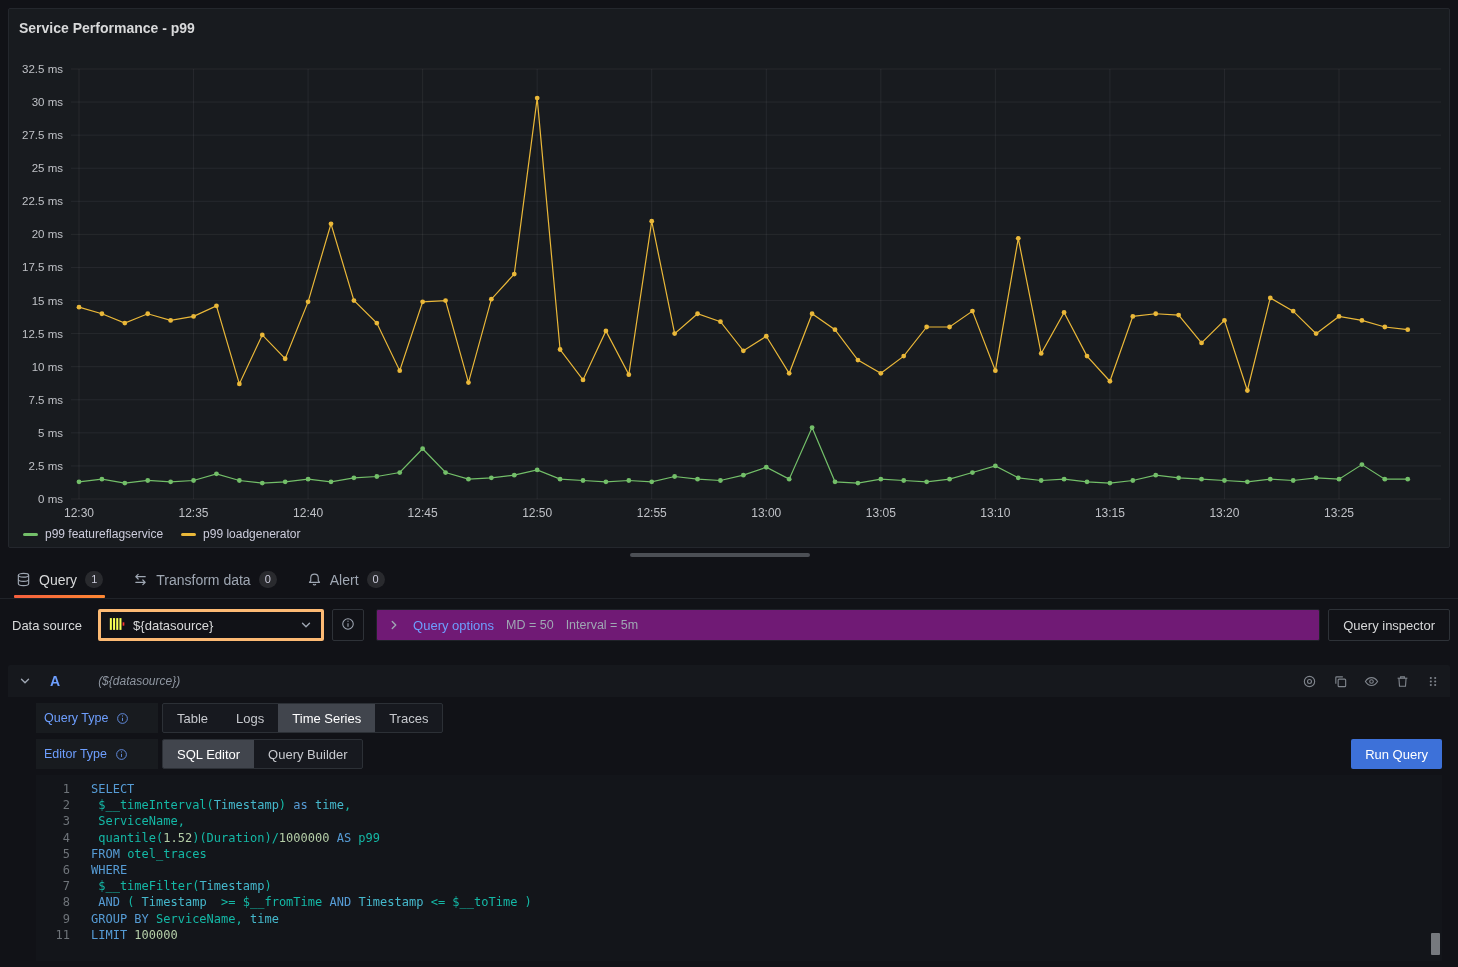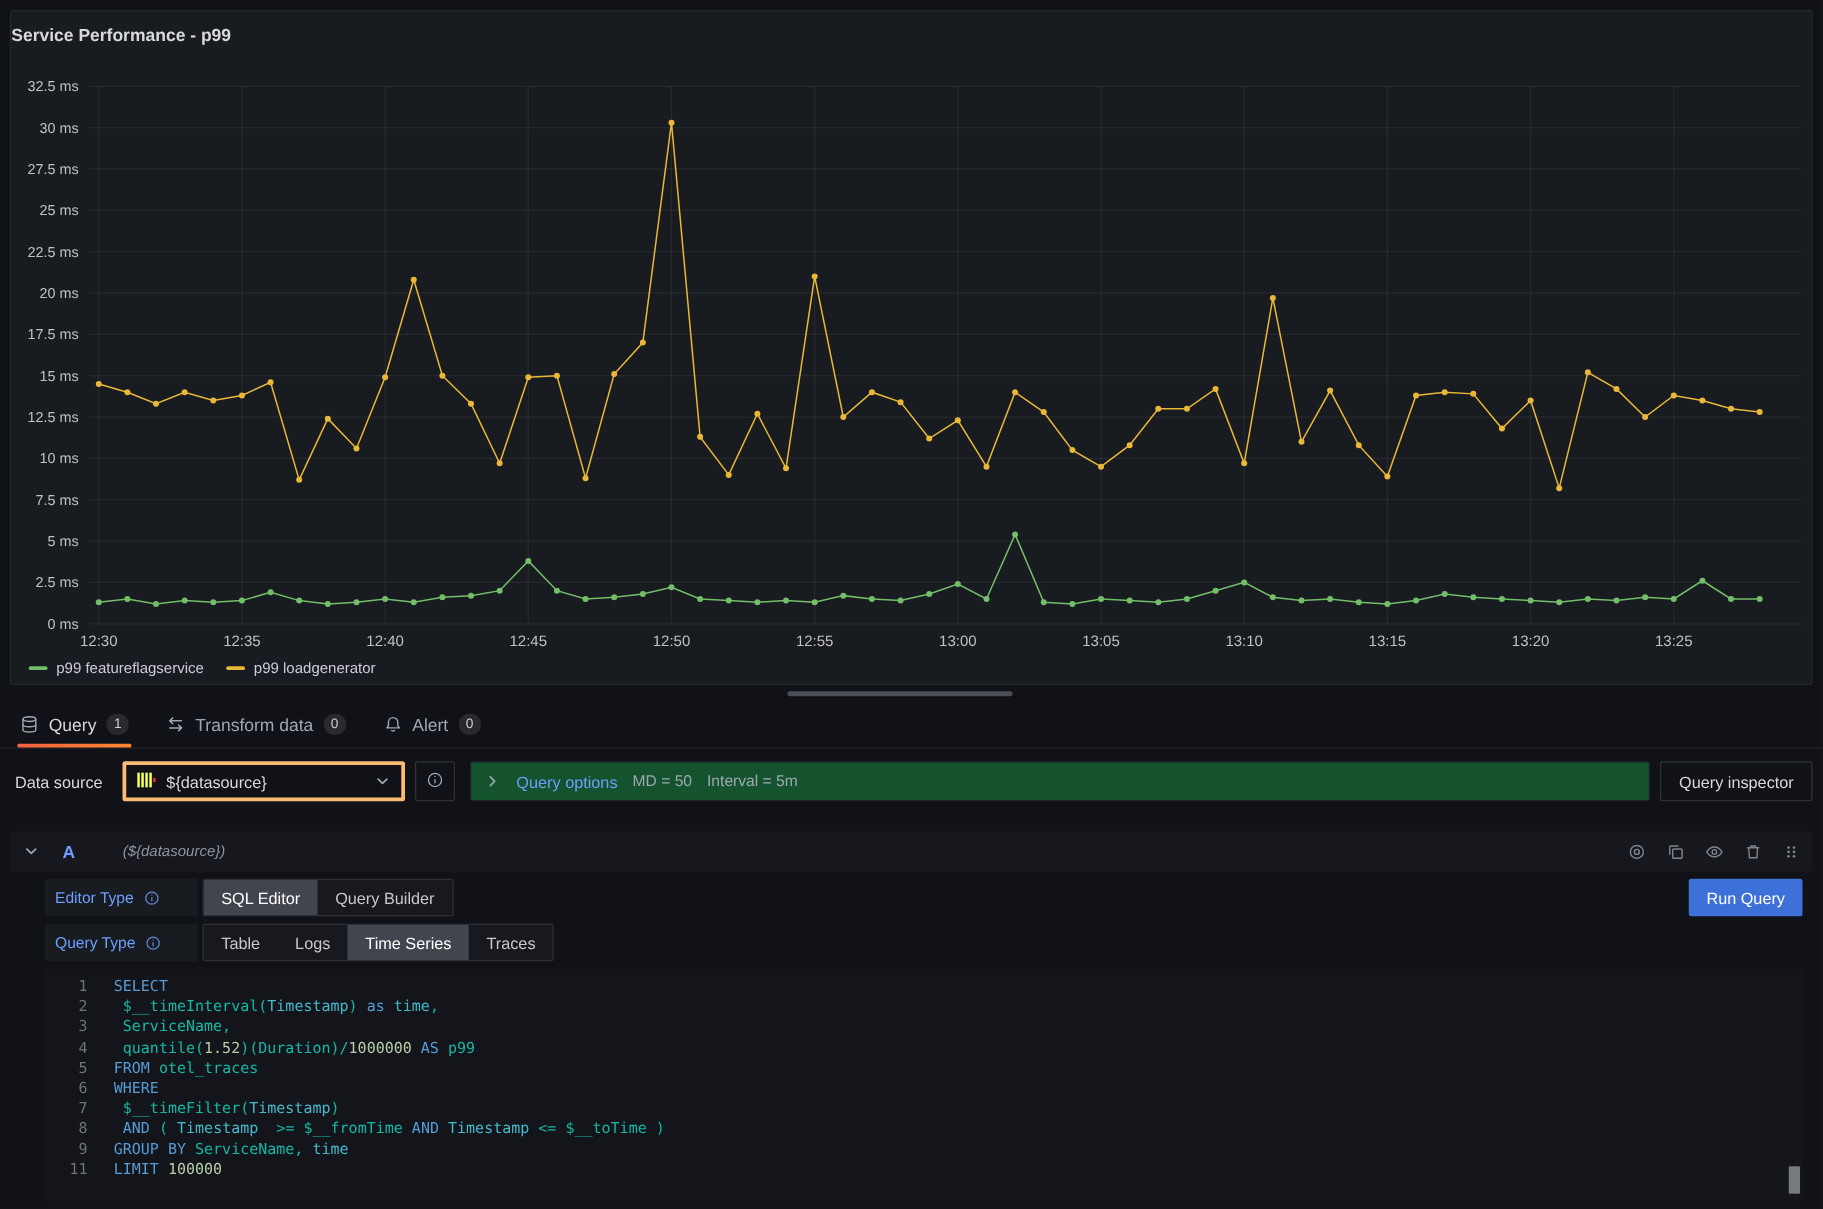--- a/index.html
+++ b/index.html
@@ -10,21 +10,21 @@
     font-family:"Liberation Sans", sans-serif;
     font-size:13px;
   }
   
   .panel {
     position:relative; margin:8px 8px 0 8px;
     width:1442px; height:540px;
     background:#181b1f; border:1px solid #24272d; border-radius:2px;
   }
   .panel-title {
-    position:absolute; top:11px; left:0;
+    position:absolute; top:11px; left:10px;
     font-size:14px; font-weight:600; color:#d8d9da; cursor:pointer;
   }
   svg.chart { position:absolute; top:30px; left:0; width:1440px; height:486px; }
   .grid { stroke:rgba(204,204,220,0.08); stroke-width:1; }
   .ylab { fill:#bfc1c6; font-size:11.5px; font-family:"Liberation Sans",sans-serif; }
   .xlab { fill:#bfc1c6; font-size:12px; font-family:"Liberation Sans",sans-serif; }
   .legend { position:absolute; left:14px; bottom:6px; display:flex; gap:18px; align-items:center; }
   .legend-item { display:flex; align-items:center; gap:7px; font-size:12px; color:#ccccdc; cursor:pointer; }
   .swatch { width:15px; height:3px; border-radius:2px; display:inline-block; }
   
@@ -51,21 +51,21 @@
     width:226px; height:32px; background:#111217; border:3px solid #fdba74; border-radius:2px;
     display:flex; align-items:center; gap:8px; padding:0 8px; cursor:pointer;
   }
   .ds-value { color:#d8d9da; }
   .ds-caret { margin-left:auto; color:#9fa7b3; display:flex; }
   .icon-btn {
     width:32px; height:32px; background:transparent; border:1px solid #2e3238; border-radius:2px;
     display:flex; align-items:center; justify-content:center; color:#9fa7b3; cursor:pointer;
   }
   .qo-box {
-    flex:1; height:32px; margin-left:4px; background:#14532d; border:1px solid #1f2228; border-radius:2px;
+    flex:1; height:32px; margin-left:4px; background:#701a75; border:1px solid #1f2228; border-radius:2px;
     display:flex; align-items:center; gap:12px; padding:4px 10px; cursor:pointer;
   }
   .qo-chев { color:#9fa7b3; display:flex; }
   .qo-link { color:#6e9fff; font-size:13px; }
   .qo-meta { color:#9fa7b3; font-size:12.5px; }
   .btn-secondary {
     height:32px; padding:0 14px; margin-left:auto;
     background:transparent; border:1px solid #2e3238; border-radius:2px;
     color:#d8d9da; font-size:13px; font-family:Liberation Sans, sans-serif; cursor:pointer;
   }
@@ -426,55 +426,55 @@
               <circle cx="5.5" cy="12" r="1.2"></circle>
               <circle cx="10.5" cy="12" r="1.2"></circle>
             </svg>
         </span>
       </div>
     </header>
 
     <div class="q-body">
       <div class="q-row">
         <div class="inline-label">
-          <span>Editor Type</span>
-          <span class="info">
-            <svg width="13" height="13" viewBox="0 0 16 16" fill="none" stroke="currentColor" stroke-width="1.2">
-                <circle cx="8" cy="8" r="6"></circle>
-                <line x1="8" y1="7.2" x2="8" y2="11"></line>
-                <circle cx="8" cy="4.8" r="0.7" fill="currentColor" stroke="none"></circle>
-              </svg>
-          </span>
-        </div>
-        <div class="seg">
-          <div class="seg-opt active">SQL Editor</div>
-          <div class="seg-opt">Query Builder</div>
-        </div>
-        <button class="btn-primary">Run Query</button>
-      </div>
-
-      <div class="q-row">
-        <div class="inline-label">
           <span>Query Type</span>
           <span class="info">
             <svg width="13" height="13" viewBox="0 0 16 16" fill="none" stroke="currentColor" stroke-width="1.2">
                 <circle cx="8" cy="8" r="6"></circle>
                 <line x1="8" y1="7.2" x2="8" y2="11"></line>
                 <circle cx="8" cy="4.8" r="0.7" fill="currentColor" stroke="none"></circle>
               </svg>
           </span>
         </div>
         <div class="seg">
           <div class="seg-opt">Table</div>
           <div class="seg-opt">Logs</div>
           <div class="seg-opt active">Time Series</div>
           <div class="seg-opt">Traces</div>
         </div>
       </div>
 
+      <div class="q-row">
+        <div class="inline-label">
+          <span>Editor Type</span>
+          <span class="info">
+            <svg width="13" height="13" viewBox="0 0 16 16" fill="none" stroke="currentColor" stroke-width="1.2">
+                <circle cx="8" cy="8" r="6"></circle>
+                <line x1="8" y1="7.2" x2="8" y2="11"></line>
+                <circle cx="8" cy="4.8" r="0.7" fill="currentColor" stroke="none"></circle>
+              </svg>
+          </span>
+        </div>
+        <div class="seg">
+          <div class="seg-opt active">SQL Editor</div>
+          <div class="seg-opt">Query Builder</div>
+        </div>
+        <button class="btn-primary">Run Query</button>
+      </div>
+
       <div class="code">
         <div id="sql-code">
             <div class="code-line"><span class="ln">1</span><span class="lc"><span class="tok-kw">SELECT</span></span></div>
             <div class="code-line"><span class="ln">2</span><span class="lc"><span class="tok-pl"> $__timeInterval(</span><span class="tok-ty">Timestamp</span><span class="tok-pl">) </span><span class="tok-kw">as</span><span class="tok-pl"> </span><span class="tok-ty">time</span><span class="tok-pl">,</span></span></div>
             <div class="code-line"><span class="ln">3</span><span class="lc"><span class="tok-pl"> ServiceName,</span></span></div>
             <div class="code-line"><span class="ln">4</span><span class="lc"><span class="tok-pl"> quantile(</span><span class="tok-num">1.52</span><span class="tok-pl">)(Duration)/</span><span class="tok-num">1000000</span><span class="tok-pl"> </span><span class="tok-kw">AS</span><span class="tok-pl"> p99</span></span></div>
             <div class="code-line"><span class="ln">5</span><span class="lc"><span class="tok-kw">FROM</span><span class="tok-pl"> otel_traces</span></span></div>
             <div class="code-line"><span class="ln">6</span><span class="lc"><span class="tok-kw">WHERE</span></span></div>
             <div class="code-line"><span class="ln">7</span><span class="lc"><span class="tok-pl"> $__timeFilter(</span><span class="tok-ty">Timestamp</span><span class="tok-pl">)</span></span></div>
             <div class="code-line"><span class="ln">8</span><span class="lc"><span class="tok-pl"> </span><span class="tok-kw">AND</span><span class="tok-pl"> ( </span><span class="tok-ty">Timestamp</span><span class="tok-pl">  &gt;= </span><span class="tok-pl">$__fromTime</span><span class="tok-pl"> </span><span class="tok-kw">AND</span><span class="tok-pl"> </span><span class="tok-ty">Timestamp</span><span class="tok-pl"> &lt;= </span><span class="tok-pl">$__toTime</span><span class="tok-pl"> )</span></span></div>

